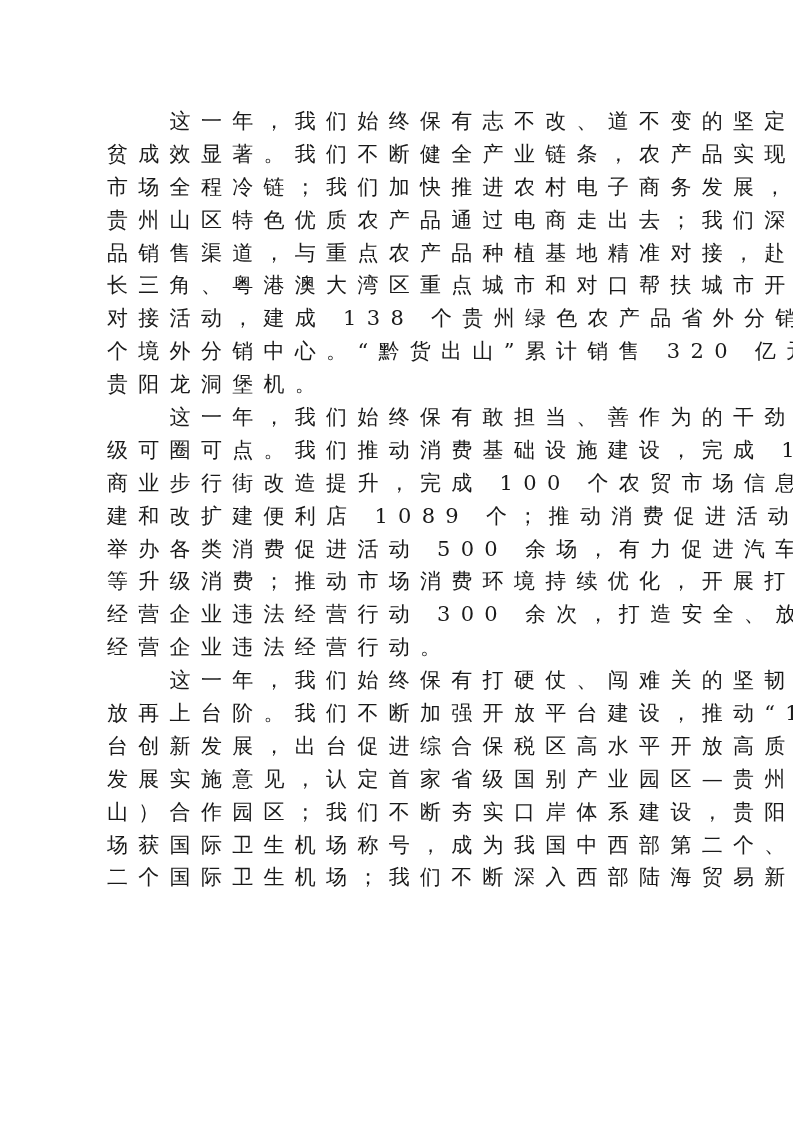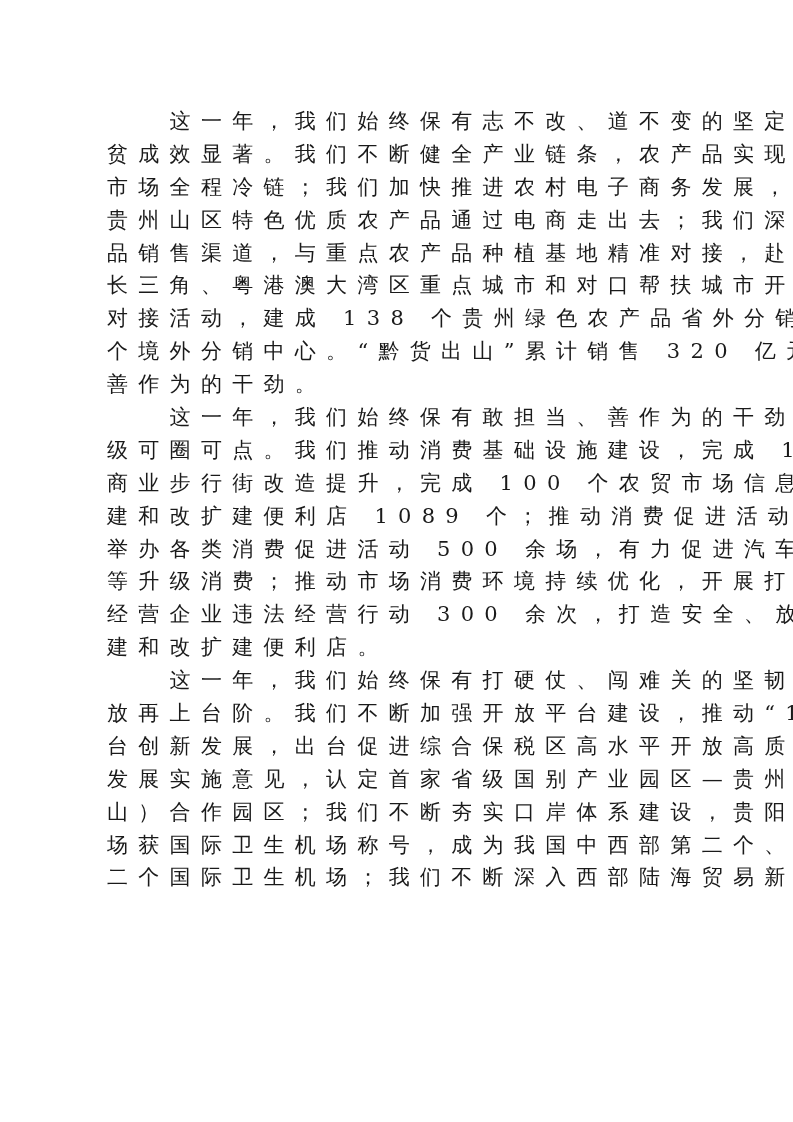--- a/index.html
+++ b/index.html
@@ -46,32 +46,32 @@
 
     <div>
       <span class="line">　　这一年，我们始终保有志不改、道不变的坚定，商务扶</span>
       <span class="line">贫成效显著。我们不断健全产业链条，农产品实现从产地到</span>
       <span class="line">市场全程冷链；我们加快推进农村电子商务发展，促进大量</span>
       <span class="line">贵州山区特色优质农产品通过电商走出去；我们深入拓展产</span>
       <span class="line">品销售渠道，与重点农产品种植基地精准对接，赴京津冀、</span>
       <span class="line">长三角、粤港澳大湾区重点城市和对口帮扶城市开展一系列</span>
       <span class="line">对接活动，建成 138 个贵州绿色农产品省外分销中心和 10</span>
       <span class="line">个境外分销中心。“黔货出山”累计销售 320 亿元，带动大</span>
-      <span class="line">善作为的干劲。</span>
+      <span class="line">贵阳龙洞堡机。</span>
     </div>
 
     <div>
       <span class="line">　　这一年，我们始终保有敢担当、善作为的干劲，消费升</span>
       <span class="line">级可圈可点。我们推动消费基础设施建设，完成 10 条特色</span>
       <span class="line">商业步行街改造提升，完成 100 个农贸市场信息化改造，新</span>
       <span class="line">建和改扩建便利店 1089 个；推动消费促进活动深入开展，</span>
       <span class="line">举办各类消费促进活动 500 余场，有力促进汽车、智能家电</span>
       <span class="line">等升级消费；推动市场消费环境持续优化，开展打击成品油</span>
       <span class="line">经营企业违法经营行动 300 余次，打造安全、放心、公平、</span>
-      <span class="line">建和改扩建便利店。</span>
+      <span class="line">经营企业违法经营行动。</span>
     </div>
 
     <div>
       <span class="line">　　这一年，我们始终保有打硬仗、闯难关的坚韧，对外开</span>
       <span class="line">放再上台阶。我们不断加强开放平台建设，推动“1+8”平</span>
       <span class="line">台创新发展，出台促进综合保税区高水平开放高质量差异化</span>
       <span class="line">发展实施意见，认定首家省级国别产业园区—贵州香港（独</span>
       <span class="line">山）合作园区；我们不断夯实口岸体系建设，贵阳龙洞堡机</span>
       <span class="line">场获国际卫生机场称号，成为我国中西部第二个、全国第十</span>
       <span class="line">二个国际卫生机场；我们不断深入西部陆海贸易新通道建设，</span>

